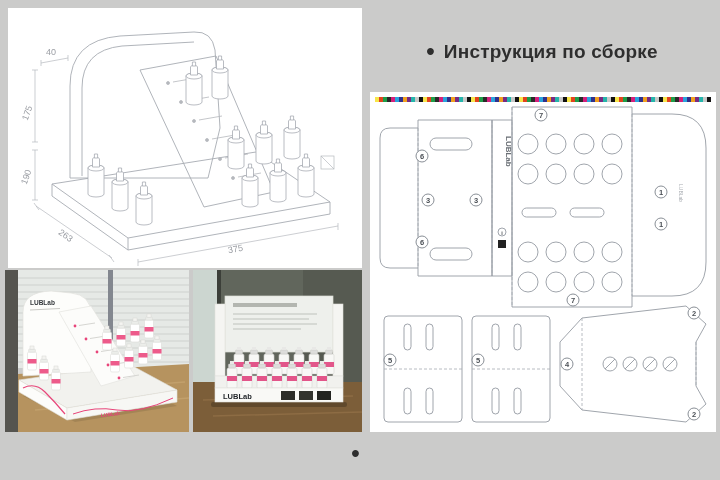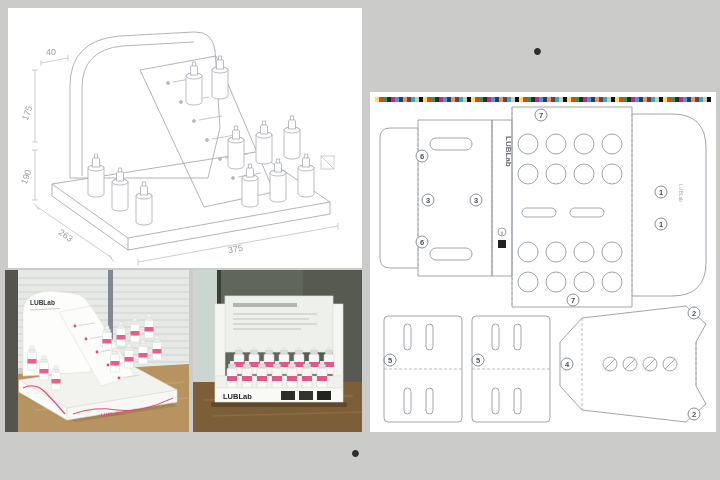--- a/index.html
+++ b/index.html
@@ -106,20 +106,21 @@
       </g>
       <g>
         <path class="dimline" d="M130,254 L330,218 M130,251 L130,258 M330,215 L330,222"></path>
         <text class="dimtext" transform="translate(228,244) rotate(-10)" text-anchor="middle">375</text>
       </g>
     </svg>
   </div>
 
   <div class="caption" id="caption-assembly">
     <span class="bullet">•</span>
+    <span>Инструкция по сборке</span>
   </div>
 
   <div class="panel" id="panel-dieline">
     <div id="registration-strip">
         <div class="chip" style="background: rgb(247, 230, 74);"></div>
         <div class="chip" style="background: rgb(226, 67, 31);"></div>
         <div class="chip" style="background: rgb(30, 158, 72);"></div>
         <div class="chip" style="background: rgb(42, 42, 42);"></div>
         <div class="chip" style="background: rgb(213, 31, 124);"></div>
         <div class="chip" style="background: rgb(42, 163, 220);"></div>

